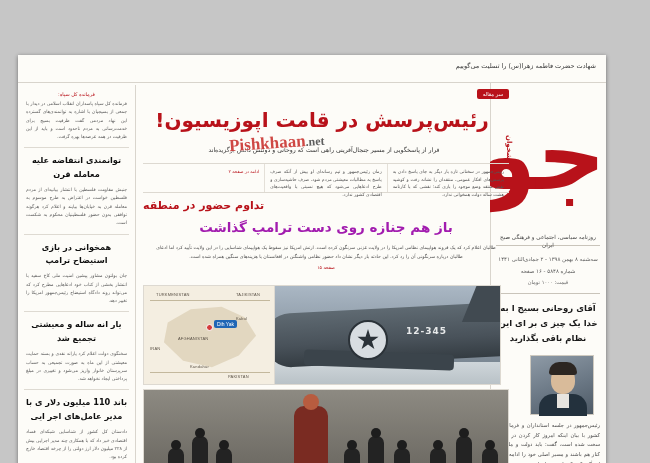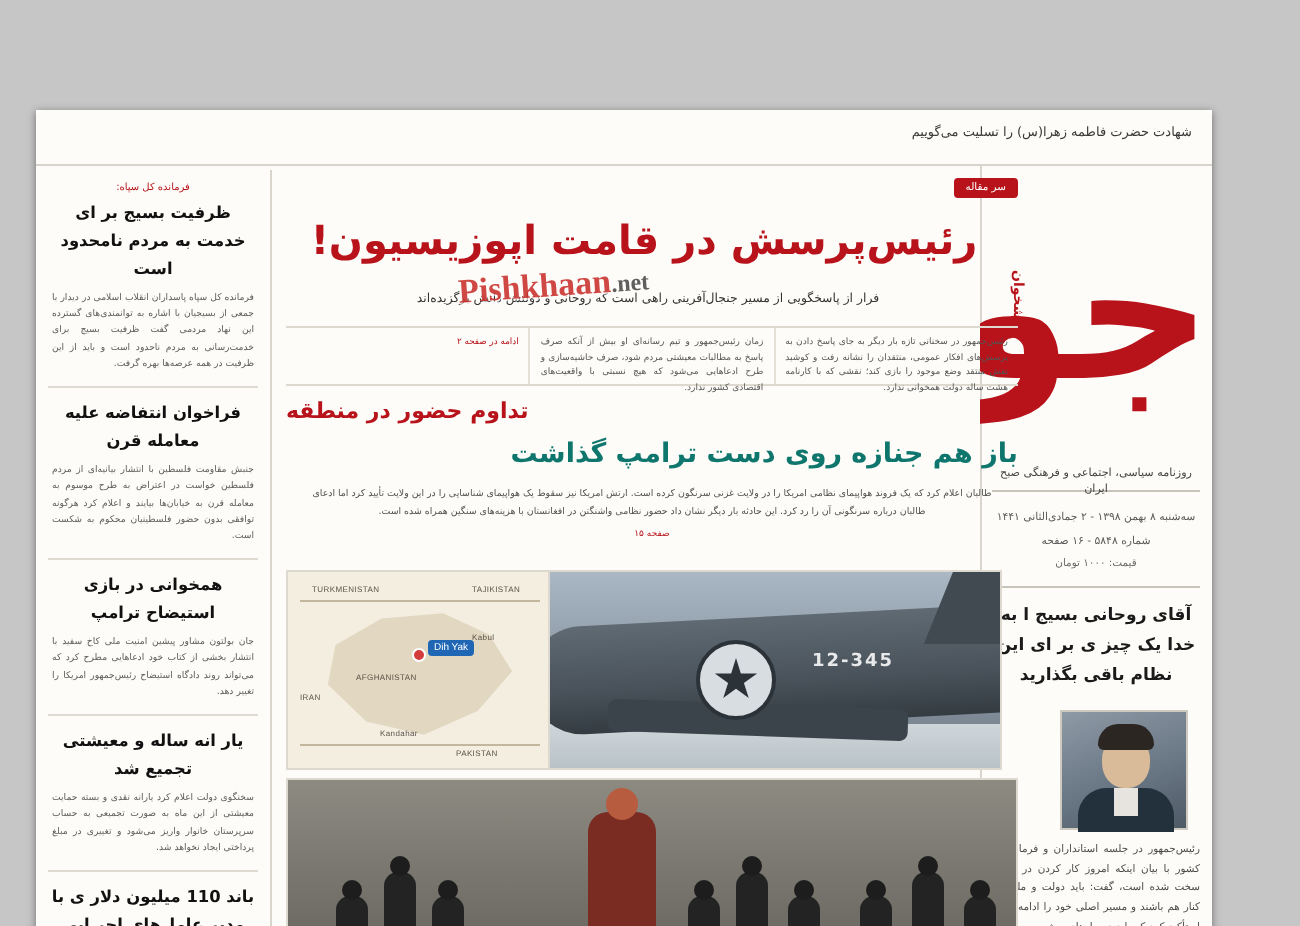--- a/index.html
+++ b/index.html
@@ -215,22 +215,22 @@
   .sec2 {
     position: absolute;
     top: 112px; right: 6px;
     width: 366px;
   }
   .sec2-kicker {
     text-align: left; font-size: 11px; font-weight: bold;
     color: #b8121a; line-height: 1.6;
   }
   .sec2-title {
-    font-size: 13.5px; font-weight: bold;
-    color: #0f766e; line-height: 1.6; margin-top: 2px;
+    text-align: center; font-size: 13.5px; font-weight: bold;
+    color: #a21caf; line-height: 1.6; margin-top: 2px;
   }
   .sec2-body {
     margin-top: 5px;
     font-size: 4.7px; color: #4f4f4f; line-height: 1.95;
     text-align: center;
     padding: 0 10px;
   }
   .sec2-more { color: #b8121a; font-size: 4.5px; text-align: center; margin-top: 3px; }
 
   
@@ -358,26 +358,25 @@
         <div class="collar"></div>
       </div>
 
       <div class="rt-body">رئیس‌جمهور در جلسه استانداران و فرمانداران کشور با بیان اینکه امروز کار کردن در کشور سخت شده است، گفت: باید دولت و ملت در کنار هم باشند و مسیر اصلی خود را ادامه دهند. او تأکید کرد که باید در ماه‌های پیش رو مردم را آرام نگاه داشت و فضای گفت‌وگو را باز گذاشت.</div>
     </div>
 
     <div class="leftcol">
 
       <div class="brief">
         <div class="brief-kicker">فرمانده کل سپاه:</div>
-        <div class="brief-title">ظرفیت بسیج بر ای خدمت به مردم نامحدود است</div>
         <div class="brief-text">فرمانده کل سپاه پاسداران انقلاب اسلامی در دیدار با جمعی از بسیجیان با اشاره به توانمندی‌های گسترده این نهاد مردمی گفت ظرفیت بسیج برای خدمت‌رسانی به مردم ناحدود است و باید از این ظرفیت در همه عرصه‌ها بهره گرفت.</div>
       </div>
 
       <div class="brief">
-        <div class="brief-title">فراخوان انتفاضه علیه معامله قرن</div>
+        <div class="brief-title">توانمندی انتفاضه علیه معامله قرن</div>
         <div class="brief-text">جنبش مقاومت فلسطین با انتشار بیانیه‌ای از مردم فلسطین خواست در اعتراض به طرح موسوم به معامله قرن به خیابان‌ها بیایند و اعلام کرد هرگونه توافقی بدون حضور فلسطینیان محکوم به شکست است.</div>
       </div>
 
       <div class="brief">
         <div class="brief-title">همخوانی در بازی استیضاح ترامپ</div>
         <div class="brief-text">جان بولتون مشاور پیشین امنیت ملی کاخ سفید با انتشار بخشی از کتاب خود ادعاهایی مطرح کرد که می‌تواند روند دادگاه استیضاح رئیس‌جمهور امریکا را تغییر دهد.</div>
       </div>
 
       <div class="brief">
         <div class="brief-title">یار انه ساله و معیشتی تجمیع شد</div>

